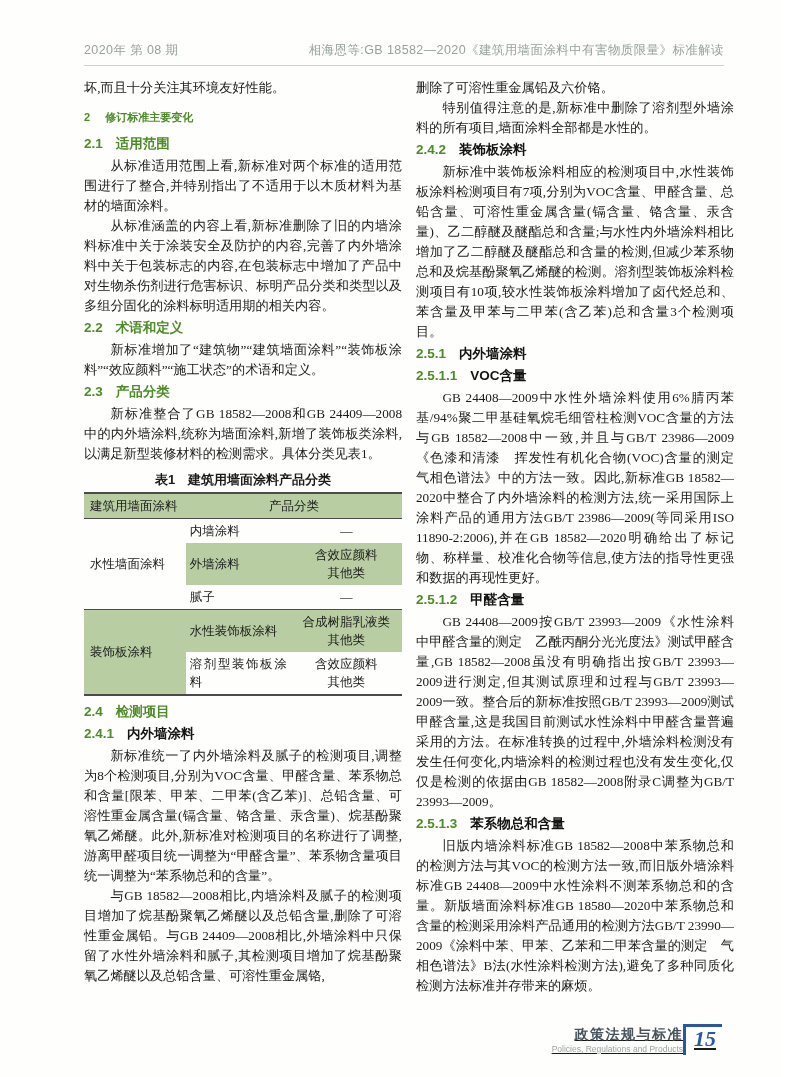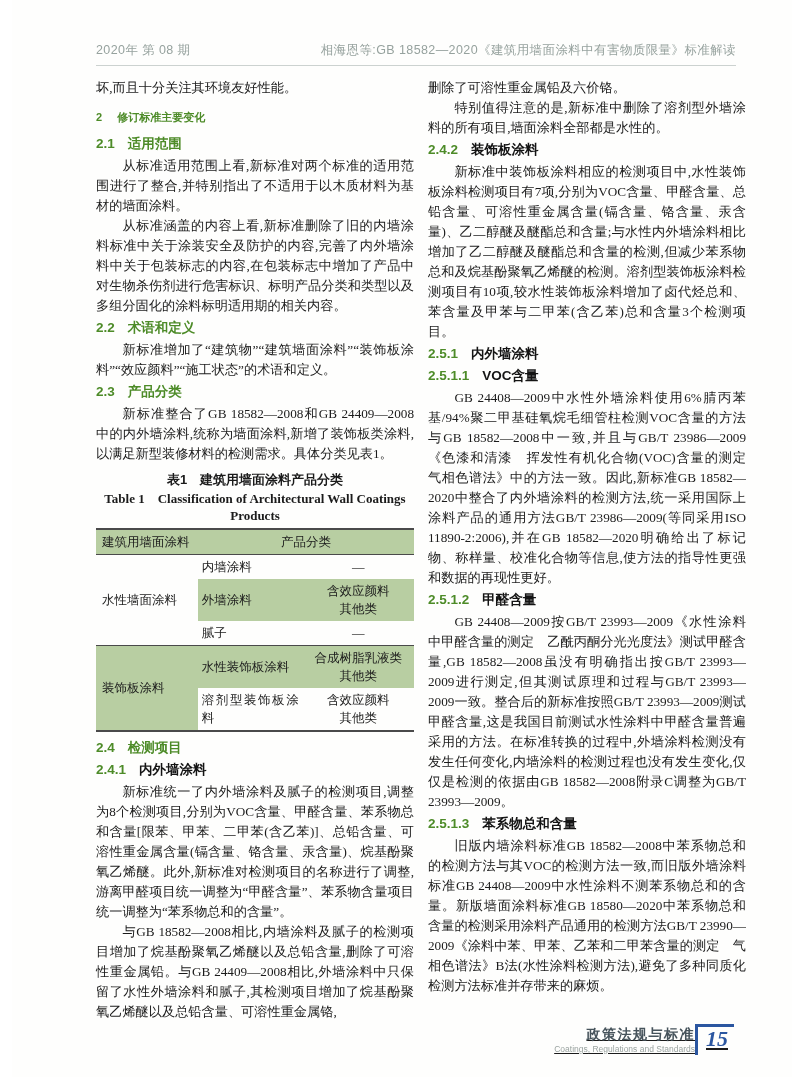--- a/index.html
+++ b/index.html
@@ -5,21 +5,21 @@
   :root{
     --green:#4d8b28;
     --shade:#b8cea2;
     --hdr-gray:#96a29e;
     --blue:#2b56a0;
     --rule:#4a4a4a;
   }
   html,body{margin:0;padding:0;background:#ffffff;}
   .page{
     position:relative;width:780px;height:1077px;background:#fefefd;overflow:hidden;
-    font-family:"Liberation Serif","DejaVu Serif",serif;color:#1b1b1b;margin-left:12px;
+    font-family:"Liberation Serif","DejaVu Serif",serif;color:#1b1b1b;
   }
   
   .pg-header{
     position:absolute;top:42px;left:84px;right:56px;
     display:flex;justify-content:space-between;align-items:flex-end;
     padding-bottom:6px;border-bottom:1px solid #ccd2d0;
     font-family:"Liberation Sans","DejaVu Sans",sans-serif;
     font-size:12.5px;color:var(--hdr-gray);letter-spacing:.4px;
   }
   
@@ -104,21 +104,20 @@
         <span class="num">2.2</span><span>术语和定义</span>
       </div>
       <p>新标准增加了“建筑物”“建筑墙面涂料”“装饰板涂料”“效应颜料”“施工状态”的术语和定义。</p>
 
       <div class="h2">
         <span class="num">2.3</span><span>产品分类</span>
       </div>
       <p>新标准整合了GB 18582—2008和GB 24409—2008中的内外墙涂料,统称为墙面涂料,新增了装饰板类涂料,以满足新型装修材料的检测需求。具体分类见表1。</p>
 
       <div class="cap-zh">表1　建筑用墙面涂料产品分类</div>
-      <div class="cap-en"><span>Table 1    Classification of Architectural Wall Coatings</span><br><span>Products</span></div>
 
       <table class="wtable">
         <colgroup>
             <col style="width:32%">
             <col style="width:33%">
             <col style="width:35%">
           </colgroup>
         <tbody>
             <tr class="hd">
           <td class="shade group">建筑用墙面涂料</td>
@@ -193,20 +192,20 @@
       <div class="h3">
         <span class="num">2.5.1.3</span><span>苯系物总和含量</span>
       </div>
       <p>旧版内墙涂料标准GB 18582—2008中苯系物总和的检测方法与其VOC的检测方法一致,而旧版外墙涂料标准GB 24408—2009中水性涂料不测苯系物总和的含量。新版墙面涂料标准GB 18580—2020中苯系物总和含量的检测采用涂料产品通用的检测方法GB/T 23990—2009《涂料中苯、甲苯、乙苯和二甲苯含量的测定　气相色谱法》B法(水性涂料检测方法),避免了多种同质化检测方法标准并存带来的麻烦。</p>
     </div>
   </div>
 
   <div class="pg-footer">
     <div class="f-text">
       <div class="f-zh">政策法规与标准</div>
-      <div class="f-en">Coatings, Regulations and Standards</div>
+      <div class="f-en">Policies, Regulations and Products</div>
     </div>
     <div class="f-page">
       <span>15</span>
     </div>
   </div>
 
 </div>
 
 </body></html>

